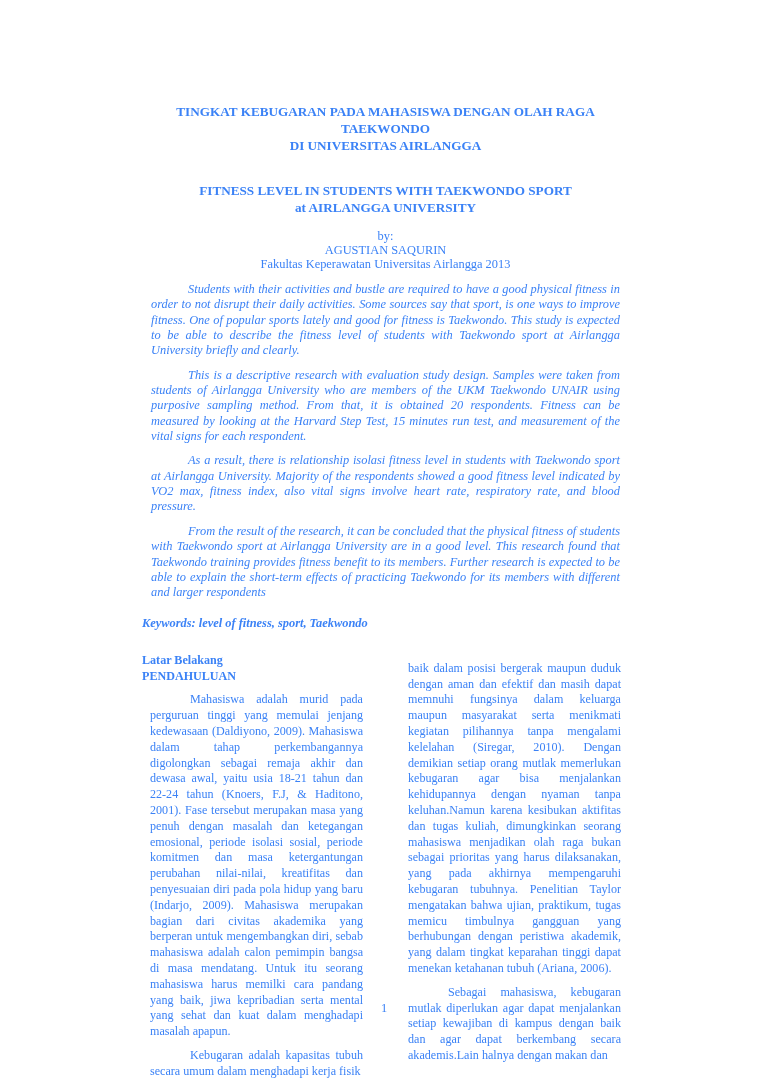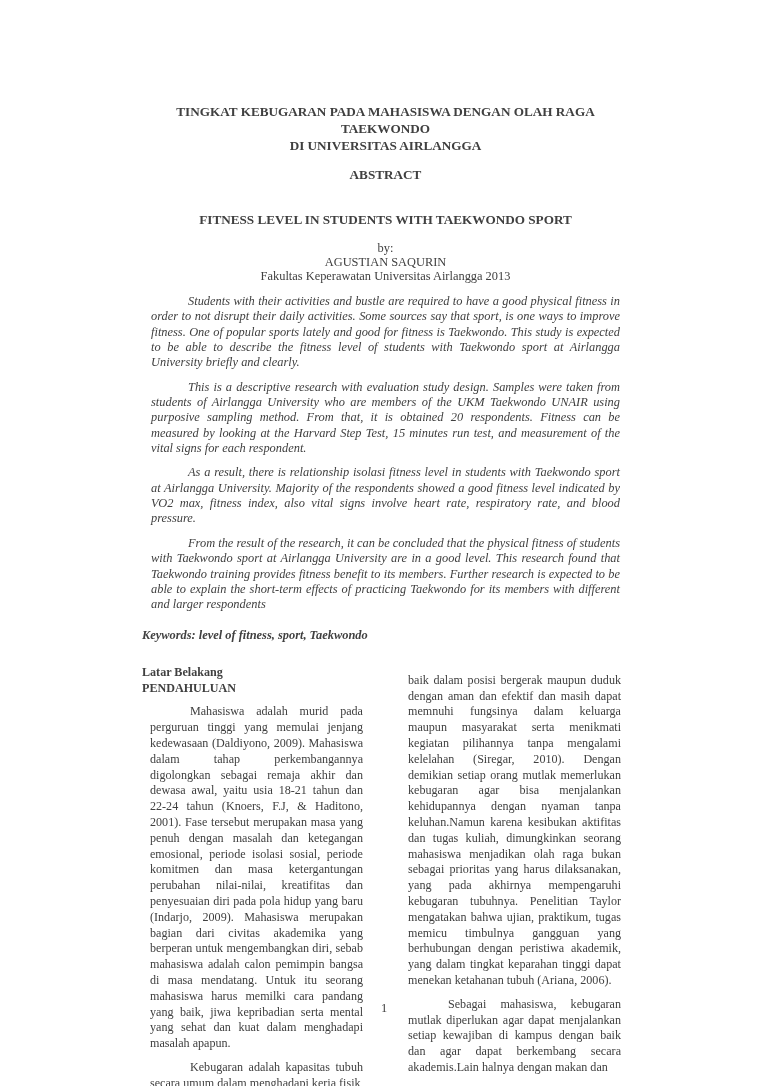--- a/index.html
+++ b/index.html
@@ -5,21 +5,21 @@
   html, body {
     margin: 0;
     padding: 0;
     background: #ffffff;
   }
   .page {
     position: relative;
     width: 768px;
     height: 1086px;
     background: #ffffff;
-    color: #404040;
+    color: #3b82f6;
     font-family: "Liberation Serif", serif;
     overflow: hidden;
   }
   .content {
     position: absolute;
     left: 142px;
     top: 103px;
     width: 487px;
   }
   .title-block {
@@ -104,24 +104,24 @@
 <body>
 
 <div class="page">
   <div class="content">
 
     <div class="title-block">
       <div>TINGKAT KEBUGARAN PADA MAHASISWA DENGAN OLAH RAGA TAEKWONDO</div>
       <div>DI UNIVERSITAS AIRLANGGA</div>
     </div>
 
-    <div class="abstract-label">ABSTRACT</div>
 
     <div class="subtitle-block">
       <div>FITNESS LEVEL IN STUDENTS WITH TAEKWONDO SPORT</div>
+      <div>at AIRLANGGA UNIVERSITY</div>
     </div>
 
     <div class="by-block">
       <div class="bold">by:</div>
       <div class="bold">AGUSTIAN SAQURIN</div>
       <div>Fakultas Keperawatan Universitas Airlangga 2013</div>
     </div>
 
     <div class="abstract-body">
       <p>Students with their activities and bustle are required to have a good physical fitness in order to not disrupt their daily activities. Some sources say that sport, is one ways to improve fitness. One of popular sports lately and good for fitness is Taekwondo. This study is expected to be able to describe the fitness level of students with Taekwondo sport at Airlangga University briefly and clearly.</p>

